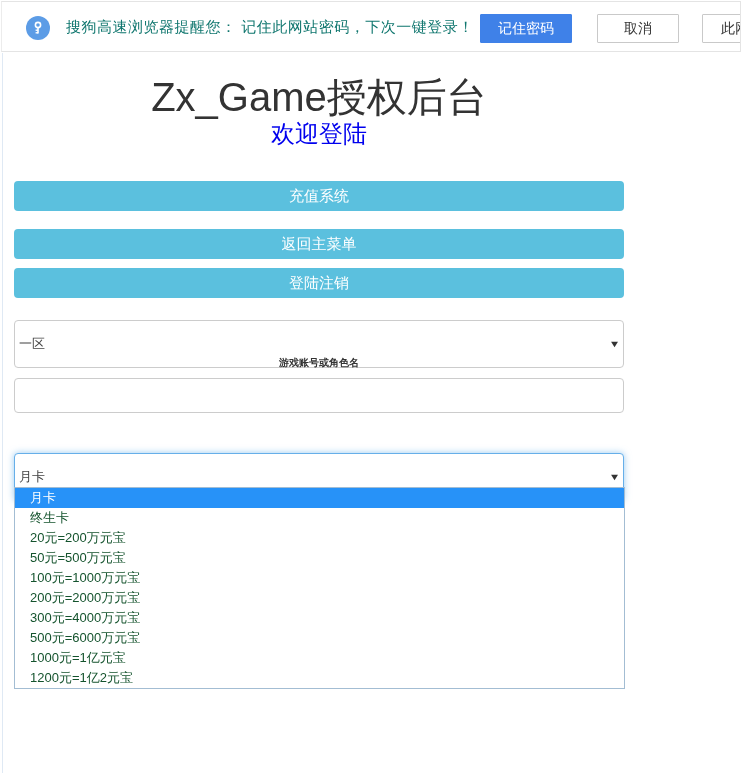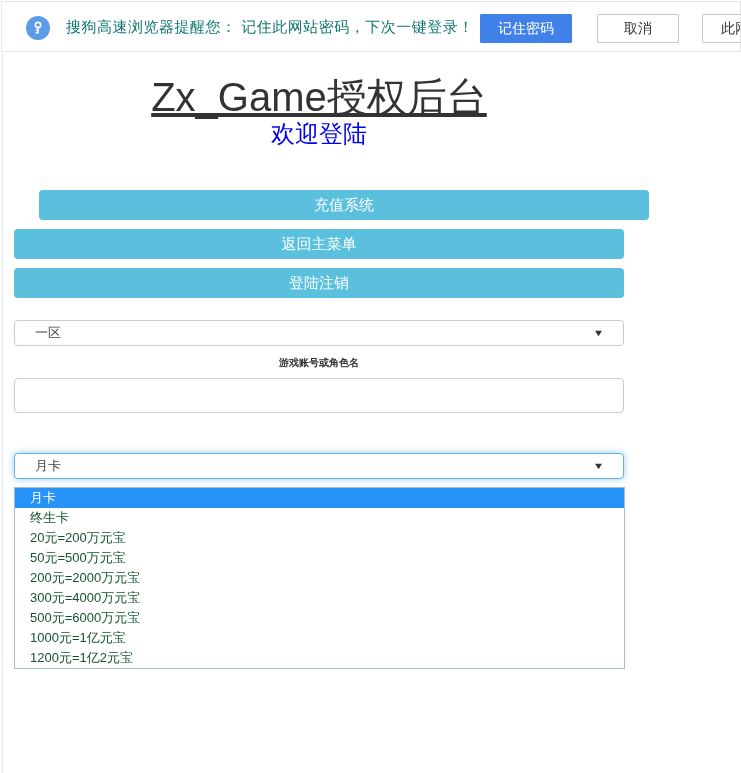--- a/index.html
+++ b/index.html
@@ -42,41 +42,40 @@
     background: #dfe9f4;
   }
 
   
   .content { position: absolute; left: 14px; top: 0; width: 610px; }
 
   .page-title {
     position: absolute; top: 70px; left: 0; width: 100%;
     text-align: center; font-size: 40px; font-weight: 400; color: #333;
     white-space: nowrap;
-    text-decoration: underline;
   }
   .welcome-link {
     position: absolute; top: 118px; left: 0; width: 100%;
     text-align: center; font-size: 24px; text-decoration: none; cursor: pointer;
     display: block;
   }
 
   .menu-btn {
     position: absolute; left: 0; width: 610px; height: 30px;
     border: none; border-radius: 4px; color: #fff; font-size: 15px;
     font-family: inherit; cursor: pointer; text-align: center; line-height: 30px;
   }
-  .menu-btn.b1 { top: 190px; margin-left: 25px; }
+  .menu-btn.b1 { top: 181px; }
   .menu-btn.b2 { top: 229px; }
   .menu-btn.b3 { top: 268px; }
 
   .select-box {
-    position: absolute; left: 0; width: 610px; height: 26px;
+    position: absolute; left: 0; width: 610px; height: 48px;
     background: #fff; border: 1px solid #ccc; border-radius: 4px;
-    display: flex; align-items: center; padding: 0 20px;
+    display: flex; align-items: center; padding: 0 4px;
     font-size: 13px; color: #444; cursor: pointer;
   }
   .select-box .caret {
     margin-left: auto; font-size: 9px; color: #333; transform: scaleX(1.3);
   }
   .select-box.zone { top: 320px; }
   .select-box.package {
     top: 453px; border-color: #66afe9;
     box-shadow: 0 0 7px rgba(102,175,233,0.65);
   }
@@ -145,19 +144,20 @@
   <div class="select-box package">
     <span>月卡</span>
     <span class="caret">▼</span>
   </div>
 
   <div class="options-list" id="package-options">
       <div class="option highlighted" style="background: rgb(39, 146, 248);">月卡</div>
       <div class="option">终生卡</div>
       <div class="option">20元=200万元宝</div>
       <div class="option">50元=500万元宝</div>
+      <div class="option">100元=1000万元宝</div>
       <div class="option">200元=2000万元宝</div>
       <div class="option">300元=4000万元宝</div>
       <div class="option">500元=6000万元宝</div>
       <div class="option">1000元=1亿元宝</div>
       <div class="option">1200元=1亿2元宝</div>
     </div>
 </div>
 
 </body></html>

